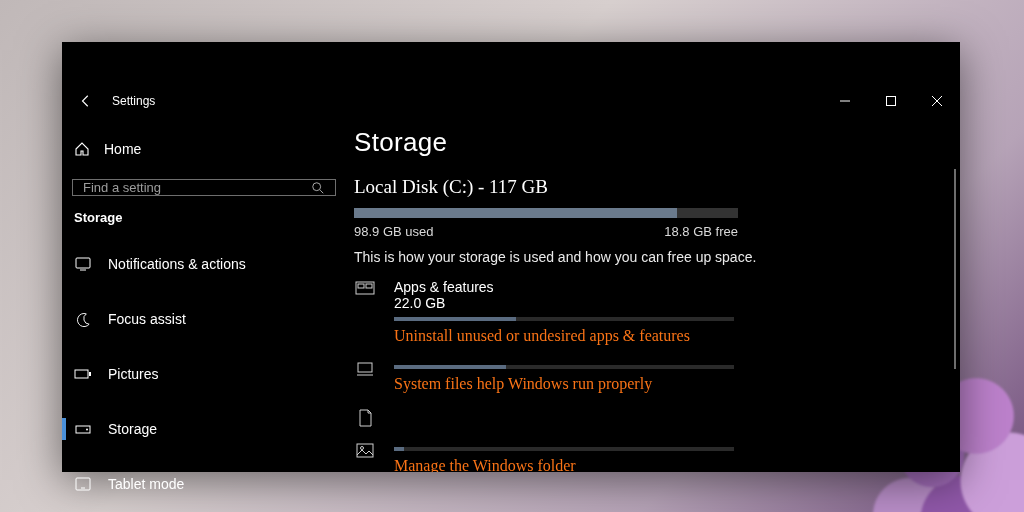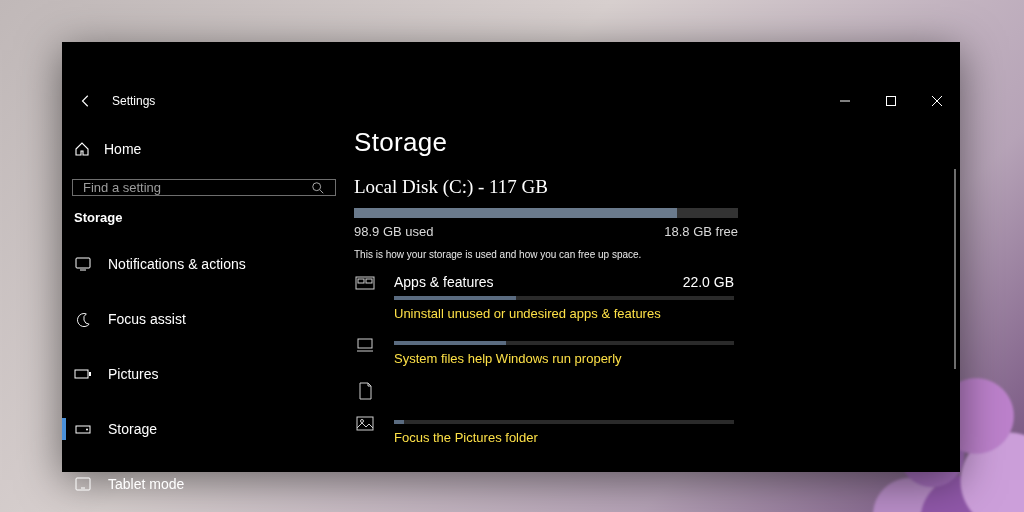--- a/index.html
+++ b/index.html
@@ -29,28 +29,28 @@
   .nav { display:flex; flex-direction:column;gap:13px; }
   .nav-item { display:flex; align-items:center; gap:16px; height:42px; padding-left:4px; font-size:14px; color:#fff; position:relative; }
   .nav-item .icon { width:18px; display:flex; align-items:center; justify-content:center; color:#fff; }
   .nav-item.active::before { content:""; position:absolute; left:-8px; top:10px; bottom:10px; width:4px; background:#4a90d9; }
   .main { flex:1; padding: 10px 28px 0 8px; position:relative; overflow:hidden; }
   .main h1 { font-weight:300; font-size:26px; letter-spacing:0.3px; margin-bottom:18px; }
   .disk-title { font-size:19px; font-weight:300; margin-bottom:10px;font-family:Liberation Serif, serif; }
   .disk-bar { width:384px; height:10px; background:#333; position:relative; margin-bottom:6px; }
   .disk-bar .fill { position:absolute; left:0; top:0; bottom:0; background:#6a7a8c; }
   .disk-stats { width:384px; display:flex; justify-content:space-between; font-size:13px; color:#d9d9d9; margin-bottom:10px; }
-  .desc { font-size:10px; color:#eaeaea; margin-bottom:14px; }
+  .desc { font-size:14px; color:#eaeaea; margin-bottom:14px; }
   .cat { display:flex; gap:18px; margin-bottom:14px; }
   .cat .caticon { width:22px; padding-top:2px; color:#cfcfcf; display:flex; justify-content:center; }
   .cat .catbody { flex:1; max-width:340px; }
-  .cat .catrow1 { display:flex; justify-content:space-between; font-size:14px; }
+  .cat .catrow1 { display:flex; justify-content:space-between; font-size:14px;flex-direction:column; }
   .cat .catbar { height:4px; background:#2a2a2a; margin:6px 0 6px 0; position:relative; width:100%; }
   .cat .catbar .cfill { position:absolute; left:0; top:0; bottom:0; background:#5a6b80; }
-  .cat .cathint { font-size:13px; color:#fde047; }
+  .cat .cathint { font-size:16px; color:#f97316;font-family:Liberation Serif, serif; }
   .scroll-ind { position:absolute; right:4px; top:52px; width:2px; height:200px; background:#6d6d6d; }
   svg { display:block; }
   .flower {
     position:absolute; right:-40px; bottom:-60px; width:220px; height:260px; pointer-events:none;
     background:
       radial-gradient(circle at 60% 40%, #b883c6 0 18%, transparent 19%),
       radial-gradient(circle at 40% 55%, #a06fb5 0 16%, transparent 17%),
       radial-gradient(circle at 75% 65%, #c9a0d6 0 20%, transparent 21%),
       radial-gradient(circle at 55% 80%, #8d5aa3 0 18%, transparent 19%),
       radial-gradient(circle at 30% 78%, #b68fc4 0 14%, transparent 15%);
@@ -222,21 +222,21 @@
               <svg width="18" height="15" viewBox="0 0 18 15">
                 <rect x="1" y="1" width="16" height="13" stroke="#cfcfcf" fill="none"></rect>
                 <circle cx="6" cy="5" r="1.5" stroke="#cfcfcf" fill="none"></circle>
                 <path d="M1 12l5-5 4 4 3-3 4 4" stroke="#cfcfcf" fill="none"></path>
               </svg>
             </div>
             <div class="catbody">
               <div class="catbar">
                 <div class="cfill" style="width:3%"></div>
               </div>
-              <div class="cathint">Focus the Pictures folder</div>
+              <div class="cathint">Manage the Windows folder</div>
             </div>
           </div>
         </div>
 
       <div class="scroll-ind"></div>
     </div>
   </div>
 </div>
 
 </body></html>

